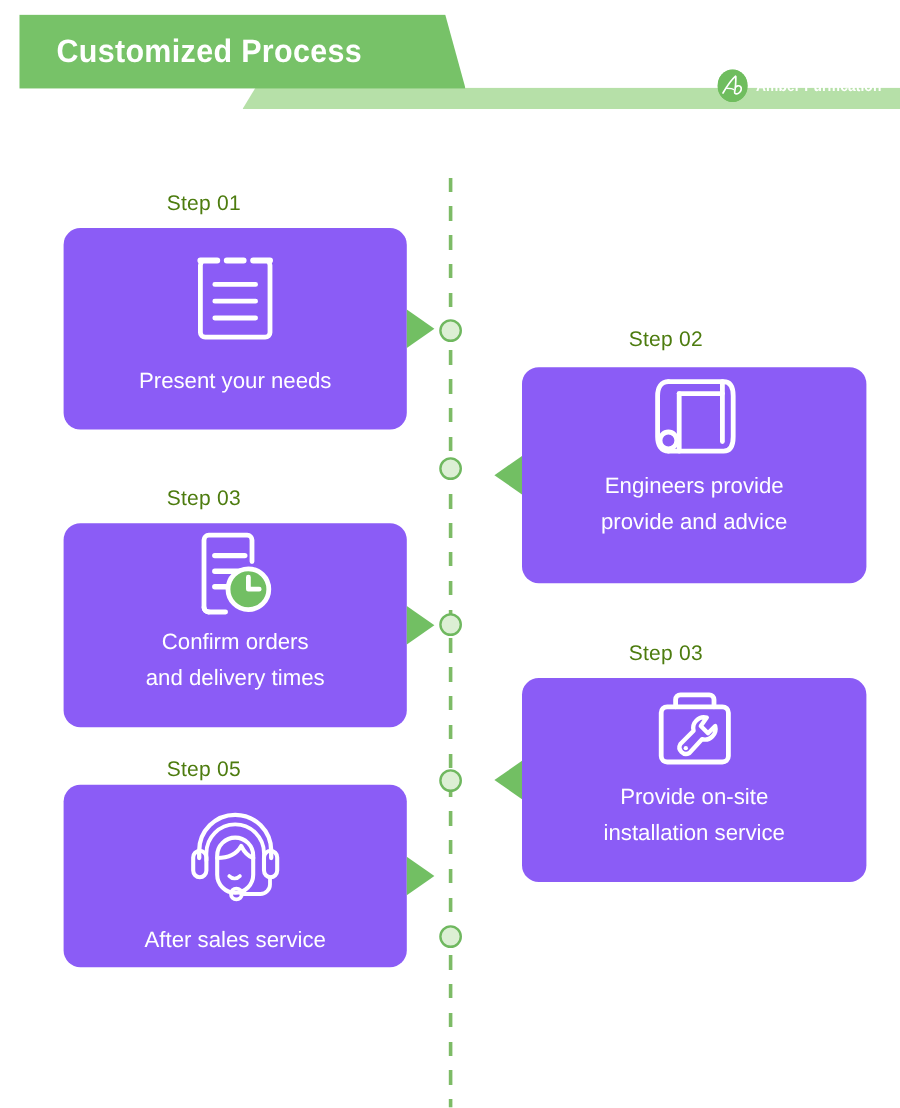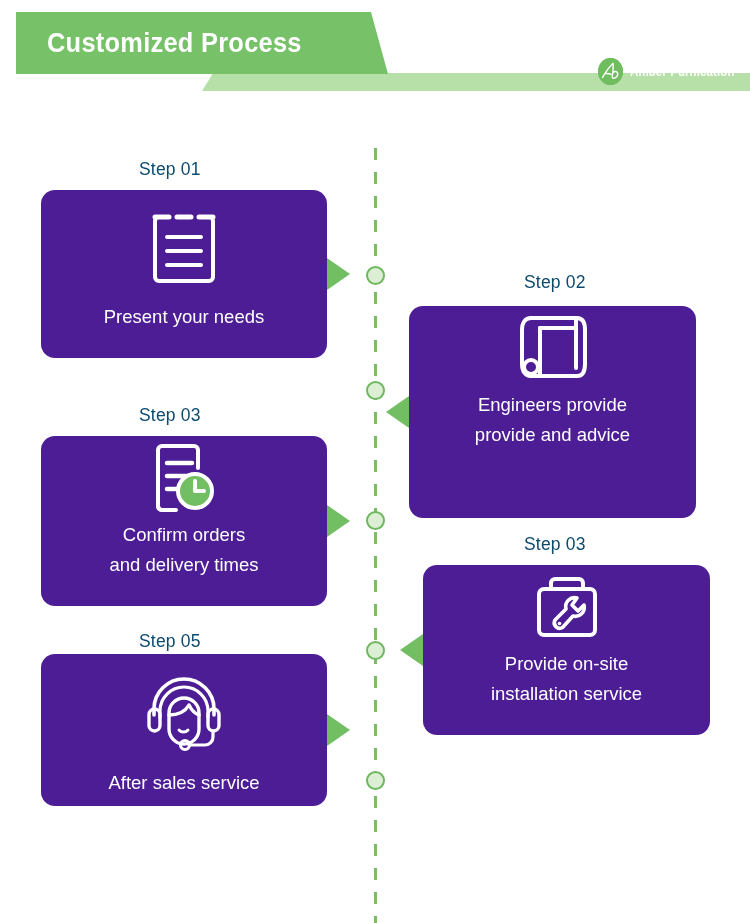--- a/index.html
+++ b/index.html
@@ -52,26 +52,27 @@
       rgba(255,255,255,0) 12px,rgba(255,255,255,0) 24px);
   }
   .dot{
     position:absolute;width:19px;height:19px;border-radius:50%;
     background:#dcefd4;border:2.5px solid #6fb85f;box-sizing:border-box;
     left:366px;
   }
 
   
   .step-label{
-    position:absolute;font-size:17.5px;color:#0c4a6e;
+    position:absolute;font-size:17.5px;color:#4d7c0f;
     letter-spacing:0.2px;white-space:nowrap;
   }
   .card{
-    position:absolute;background:#4c1d95;border-radius:14px;
+    position:absolute;background:#8b5cf6;border-radius:14px;
     box-sizing:border-box;
+    margin-left:12px;
   }
   .card .tail{
     position:absolute;width:0;height:0;top:50%;
     margin-top:-16px;border-top:16px solid transparent;
     border-bottom:16px solid transparent;
   }
   .card.left .tail{
     right:-23px;border-left:23px solid #72bf63;
   }
   .card.right .tail{
@@ -132,21 +133,21 @@
           <path d="M8 14 h14 M30 14 h14 M52 14 h14" stroke="#ffffff" stroke-width="5" stroke-linecap="round" fill="none"></path>
           <path d="M22 14 H12 a4 4 0 0 0 -4 4 V74 a4 4 0 0 0 4 4 H62 a4 4 0 0 0 4 -4 V18 a4 4 0 0 0 -4 -4 H52" stroke="#ffffff" stroke-width="4" fill="none" stroke-linejoin="round" stroke-linecap="round"></path>
           <path d="M20 34 H54 M20 48 H54 M20 62 H54" stroke="#ffffff" stroke-width="4" stroke-linecap="round" fill="none"></path>
         </svg>
       </div>
       <div class="card-text">Present your needs</div>
     </div>
   </div>
 
   <div class="step-label" style="left:524px;top:272px">Step  02</div>
-  <div class="card right" style="left:409px;top:306px;width:287px;height:212px">
+  <div class="card right" style="left:423px;top:306px;width:287px;height:180px">
     <div class="tail"></div>
     <div class="card-inner">
       <div class="icon-wrap" style="height:84px">
         <svg width="80" height="72" viewBox="0 0 80 72" aria-hidden="true">
           <path d="M18 6 C12 6, 9 11, 9 18 V52 C9 59, 12 64, 18 64" stroke="#ffffff" stroke-width="4" fill="none" stroke-linecap="round" stroke-linejoin="round"></path>
           <path d="M18 6 H64 C70 6, 72 11, 72 18 V52 C72 59, 70 64, 64 64 H18" stroke="#ffffff" stroke-width="4" fill="none" stroke-linecap="round" stroke-linejoin="round"></path>
           <path d="M27 16 V64" stroke="#ffffff" stroke-width="4" fill="none" stroke-linecap="round"></path>
           <path d="M27 16 H63" stroke="#ffffff" stroke-width="4" fill="none" stroke-linecap="round"></path>
           <path d="M63 6 V56" stroke="#ffffff" stroke-width="4" fill="none" stroke-linecap="round"></path>
           <circle cx="18" cy="55" r="7" stroke="#ffffff" stroke-width="4" fill="none"></circle>

